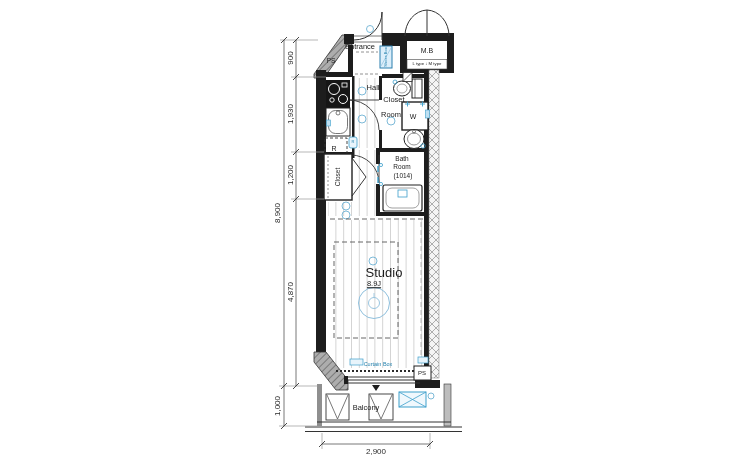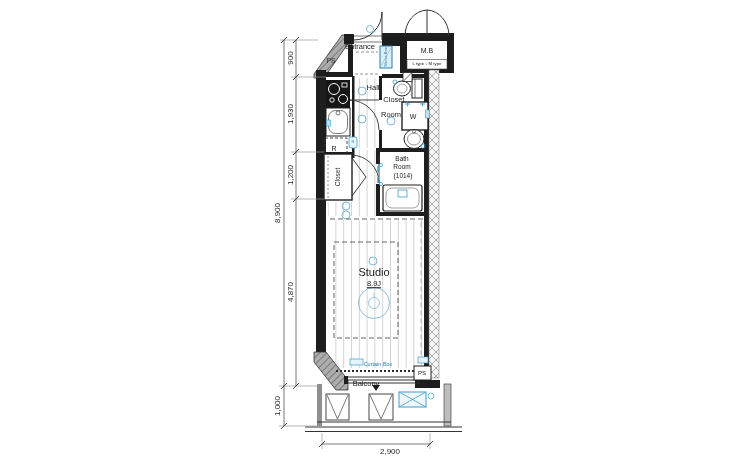--- a/index.html
+++ b/index.html
@@ -254,34 +254,34 @@
 </svg>
 
 <div class="lbl" style="left:360px;top:47px;font-size:7.5px;">Entrance</div>
 <div class="lbl" style="left:362px;top:88px;font-size:7.5px;padding-left:22px;">Hall</div>
 <div class="lbl" style="left:394px;top:100px;font-size:7.5px;">Closet</div>
 <div class="lbl" style="left:391px;top:115px;font-size:7.5px;">Room</div>
 <div class="lbl" style="left:413px;top:116px;font-size:7px;">W</div>
 <div class="lbl" style="left:402px;top:159px;font-size:6.5px;">Bath</div>
 <div class="lbl" style="left:402px;top:167px;font-size:6.5px;">Room</div>
 <div class="lbl" style="left:403px;top:176px;font-size:6.5px;">(1014)</div>
-<div class="lbl" style="left:374px;top:272px;font-size:11px;">Studio</div>
+<div class="lbl" style="left:384px;top:272px;font-size:13px;">Studio</div>
 <div class="lbl" style="left:374px;top:284px;font-size:7.5px;text-decoration:underline;">8.9J</div>
-<div class="lbl" style="left:366px;top:384px;font-size:7.5px;">Balcony</div>
+<div class="lbl" style="left:366px;top:408px;font-size:7.5px;">Balcony</div>
 <div class="lbl v" style="left:338px;top:177px;font-size:6.5px;">Closet</div>
 <div class="lbl v blue" style="left:386px;top:57px;font-size:4px;">Shoes Box</div>
 <div class="lbl" style="left:427px;top:50px;font-size:7px;">M.B</div>
 <div class="lbl" style="left:427px;top:64px;font-size:4.3px;">L type ↓ M type</div>
 <div class="lbl" style="left:331px;top:61px;font-size:6.5px;">PS</div>
 <div class="lbl" style="left:422px;top:373px;font-size:6px;">PS</div>
 <div class="lbl" style="left:334px;top:148px;font-size:7px;">R</div>
 <div class="lbl blue" style="left:353px;top:142px;font-size:4px;">R</div>
 <div class="lbl blue" style="left:378px;top:365px;font-size:5.5px;">Curtain Box</div>
 
 <div class="lbl v dim" style="left:291px;top:58px;font-size:8px;">900</div>
 <div class="lbl v dim" style="left:291px;top:114px;font-size:8px;">1,930</div>
 <div class="lbl v dim" style="left:291px;top:175px;font-size:8px;">1,200</div>
 <div class="lbl v dim" style="left:291px;top:292px;font-size:8px;">4,870</div>
 <div class="lbl v dim" style="left:278px;top:213px;font-size:8px;">8,900</div>
 <div class="lbl v dim" style="left:278px;top:406px;font-size:8px;">1,000</div>
-<div class="lbl dim" style="left:376px;top:452px;font-size:8px;margin-left:14px;">2,900</div>
+<div class="lbl dim" style="left:376px;top:452px;font-size:8px;">2,900</div>
 
 </div>
 
 </body></html>

